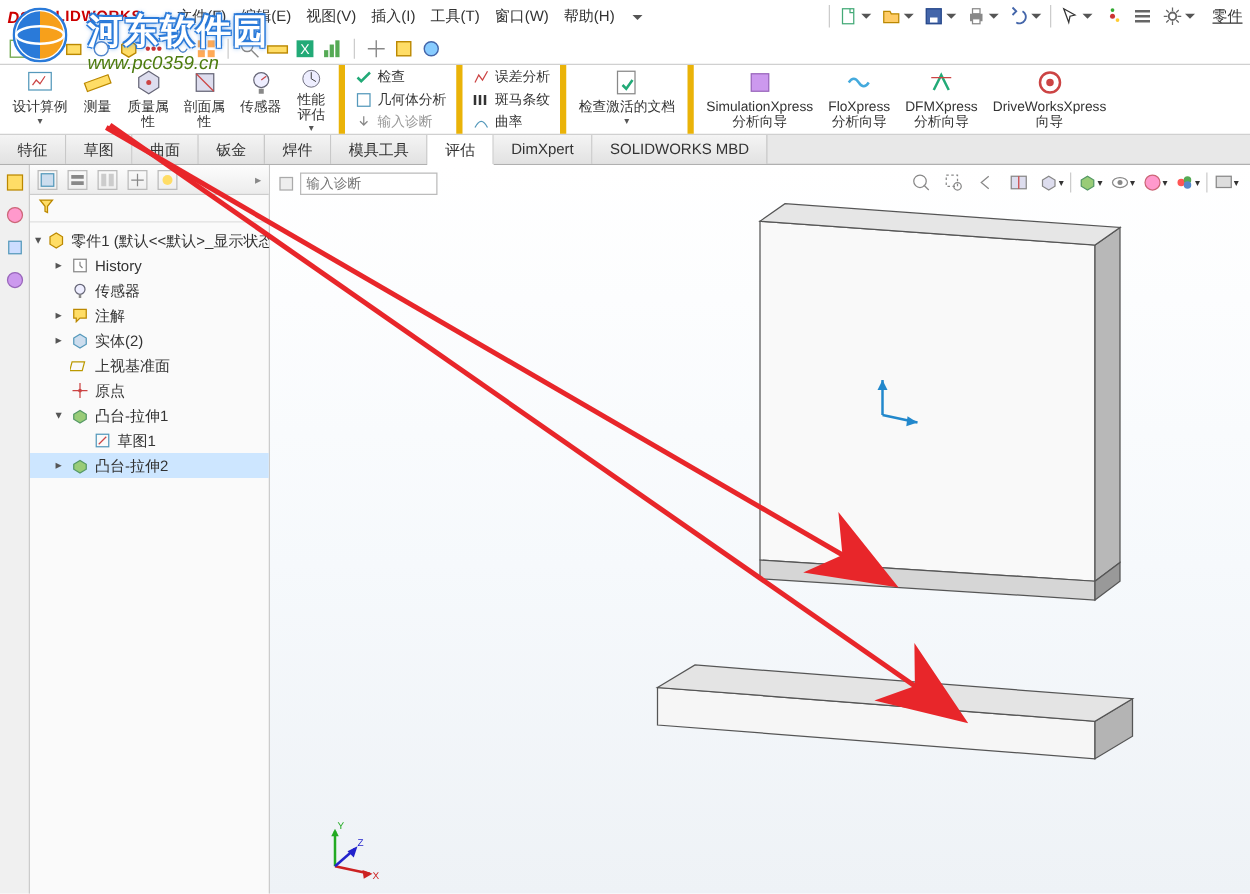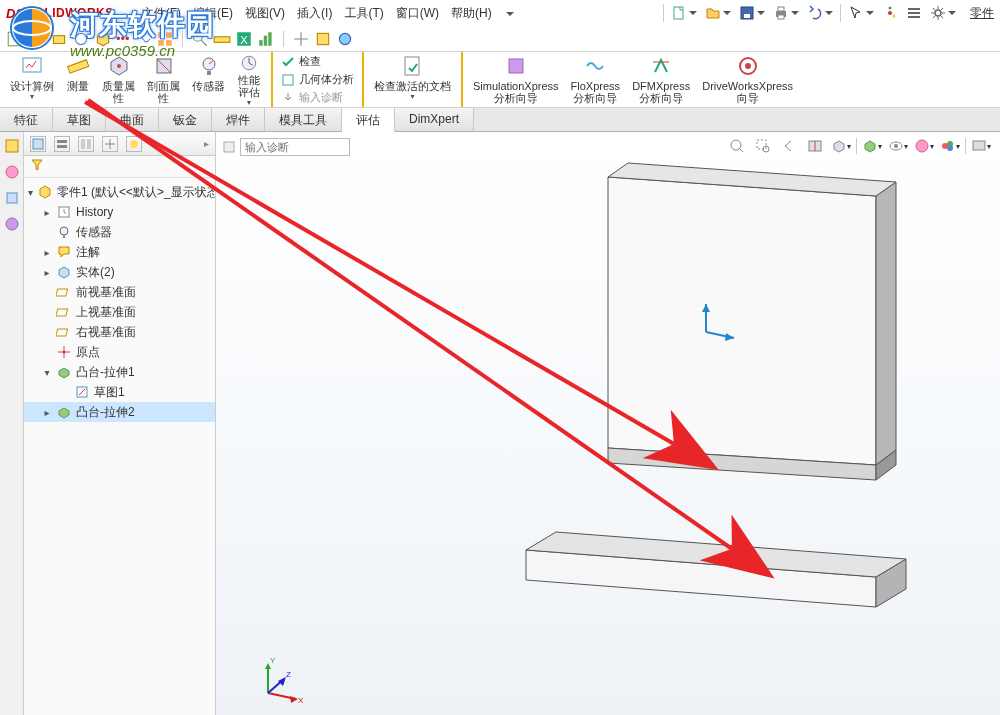--- a/index.html
+++ b/index.html
@@ -26,21 +26,21 @@
 .sicon { width: 18px; height: 18px; display: inline-block; }
 
 
 .watermark { position: absolute; left: 10px; top: 6px; z-index: 50; pointer-events: none; }
 .wm-title { font-size: 28px; font-weight: bold; color: #fff; text-shadow: 0 0 4px #2a7ad9, 1px 1px 0 #2a7ad9, -1px -1px 0 #2a7ad9, -1px 1px 0 #2a7ad9, 1px -1px 0 #2a7ad9; letter-spacing: 1px; }
 .wm-url { font-size: 15px; color: #4d7c0f; font-weight: normal; font-style: italic; margin-top: -2px; }
 .wm-logo { width: 44px; height: 44px; }
 
 
 .ribbon { height: 56px; display: flex; background: #fff; border-bottom: 1px solid #d0d0d0; }
-.rgroup { display: flex; align-items: stretch; border-right: 2px solid #eab308; padding: 0 4px; }
+.rgroup { display: flex; align-items: stretch; border-right: 5px solid #eab308; padding: 0 4px; }
 .rbtn { display: flex; flex-direction: column; align-items: center; justify-content: flex-start; padding: 2px 6px 0; cursor: default; min-width: 36px; }
 .rbtn.tall { min-width: 48px; }
 .rbtn .rico { width: 24px; height: 24px; margin-bottom: 2px; }
 .rbtn .rlabel { font-size: 11px; line-height: 12px; text-align: center; white-space: pre; }
 .rbtn .drop { font-size: 8px; color: #555; }
 .rcol { display: flex; flex-direction: column; justify-content: center; }
 .rrow { display: flex; align-items: center; height: 18px; padding: 0 4px; gap: 4px; }
 .rrow .sico { width: 14px; height: 14px; }
 .rrow .rtxt { font-size: 11px; white-space: nowrap; }
 
@@ -315,20 +315,44 @@
         </div>
       <div class="rrow">
           <svg class="ico sico" viewBox="0 0 14 14">
             <path d="M7 2v7m-3-3l3 3 3-3" fill="none" stroke="#888"></path>
           </svg>
           <span class="rtxt" style="color:#999">输入诊断</span>
         </div>
     </div>
   </div>
 
+  <div class="rgroup">
+    <div class="rcol">
+      <div class="rrow">
+          <svg class="ico sico" viewBox="0 0 14 14">
+            <path d="M2 11l3-6 3 4 4-7" fill="none" stroke="#c44"></path>
+          </svg>
+          <span class="rtxt">误差分析</span>
+        </div>
+      <div class="rrow">
+          <svg class="ico sico" viewBox="0 0 14 14">
+            <rect x="1" y="3" width="2" height="8" fill="#333"></rect>
+            <rect x="5" y="3" width="2" height="8" fill="#333"></rect>
+            <rect x="9" y="3" width="2" height="8" fill="#333"></rect>
+          </svg>
+          <span class="rtxt">斑马条纹</span>
+        </div>
+      <div class="rrow">
+          <svg class="ico sico" viewBox="0 0 14 14">
+            <path d="M2 11Q7 1 12 11" fill="none" stroke="#59b"></path>
+          </svg>
+          <span class="rtxt">曲率</span>
+        </div>
+    </div>
+  </div>
 
 
 
   <div class="rgroup">
     <div class="rbtn tall">
         <svg class="ico rico" viewBox="0 0 24 24">
           <rect x="4" y="3" width="14" height="18" fill="#fff" stroke="#888"></rect>
           <path d="M8 14l3 3 5-7" fill="none" stroke="#2a7" stroke-width="2"></path>
         </svg>
         <span class="rlabel">检查激活的文档</span>
@@ -373,20 +397,21 @@
 
 <div class="tabstrip">
   <div class="tab">特征</div>
   <div class="tab">草图</div>
   <div class="tab">曲面</div>
   <div class="tab">钣金</div>
   <div class="tab">焊件</div>
   <div class="tab">模具工具</div>
   <div class="tab active">评估</div>
   <div class="tab">DimXpert</div>
+  <div class="tab">SOLIDWORKS MBD</div>
 </div>
 
 <div class="mainarea">
 
   <div class="sidestrip">
     <span>
         <svg class="ico" width="16" height="16" viewBox="0 0 16 16">
           <rect x="2" y="2" width="12" height="12" fill="#fd6" stroke="#b80"></rect>
         </svg>
       </span>
@@ -480,35 +505,21 @@
             <svg class="tico" viewBox="0 0 16 16">
               <path d="M3 6l5-3 5 3v5l-5 3-5-3z" fill="#cde" stroke="#59b"></path>
             </svg>
             <span>实体(2)</span>
           </div>
           <div class="tnode d1">
             <span class="exp"></span>
             <svg class="tico" viewBox="0 0 16 16">
               <rect x="3" y="5" width="10" height="7" fill="none" stroke="#b90" transform="skewX(-15)"></rect>
             </svg>
-            <span>前视基准面</span>
-          </div>
-          <div class="tnode d1">
-            <span class="exp"></span>
-            <svg class="tico" viewBox="0 0 16 16">
-              <rect x="3" y="5" width="10" height="7" fill="none" stroke="#b90" transform="skewX(-15)"></rect>
-            </svg>
             <span>上视基准面</span>
-          </div>
-          <div class="tnode d1">
-            <span class="exp"></span>
-            <svg class="tico" viewBox="0 0 16 16">
-              <rect x="3" y="5" width="10" height="7" fill="none" stroke="#b90" transform="skewX(-15)"></rect>
-            </svg>
-            <span>右视基准面</span>
           </div>
           <div class="tnode d1">
             <span class="exp"></span>
             <svg class="tico" viewBox="0 0 16 16">
               <path d="M8 2v12M2 8h12" stroke="#c44"></path>
               <circle cx="8" cy="8" r="1.5" fill="#c44"></circle>
             </svg>
             <span>原点</span>
           </div>
           <div class="tnode d1">

